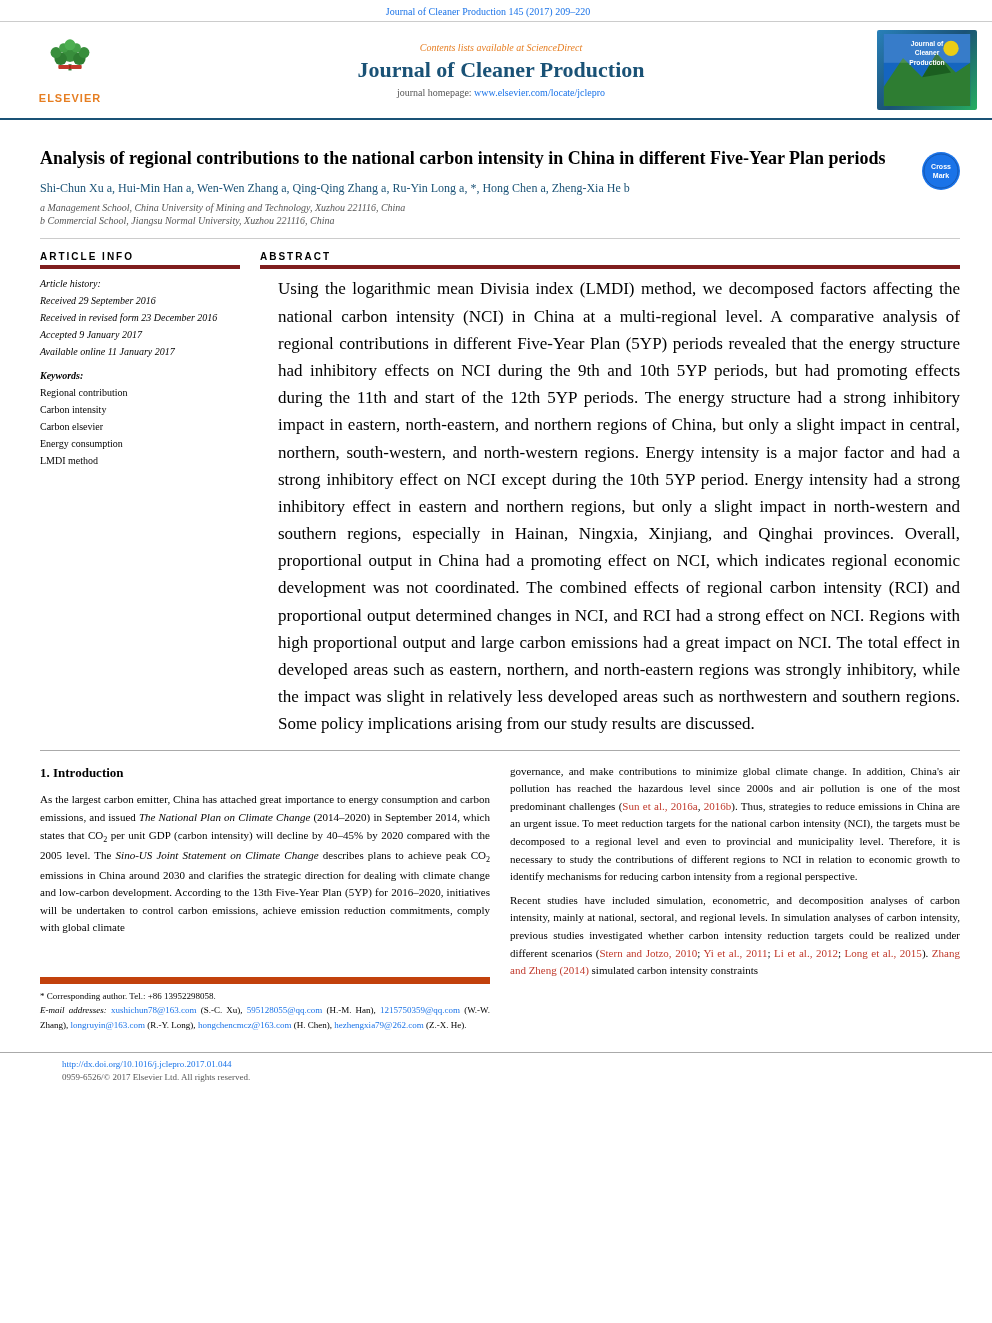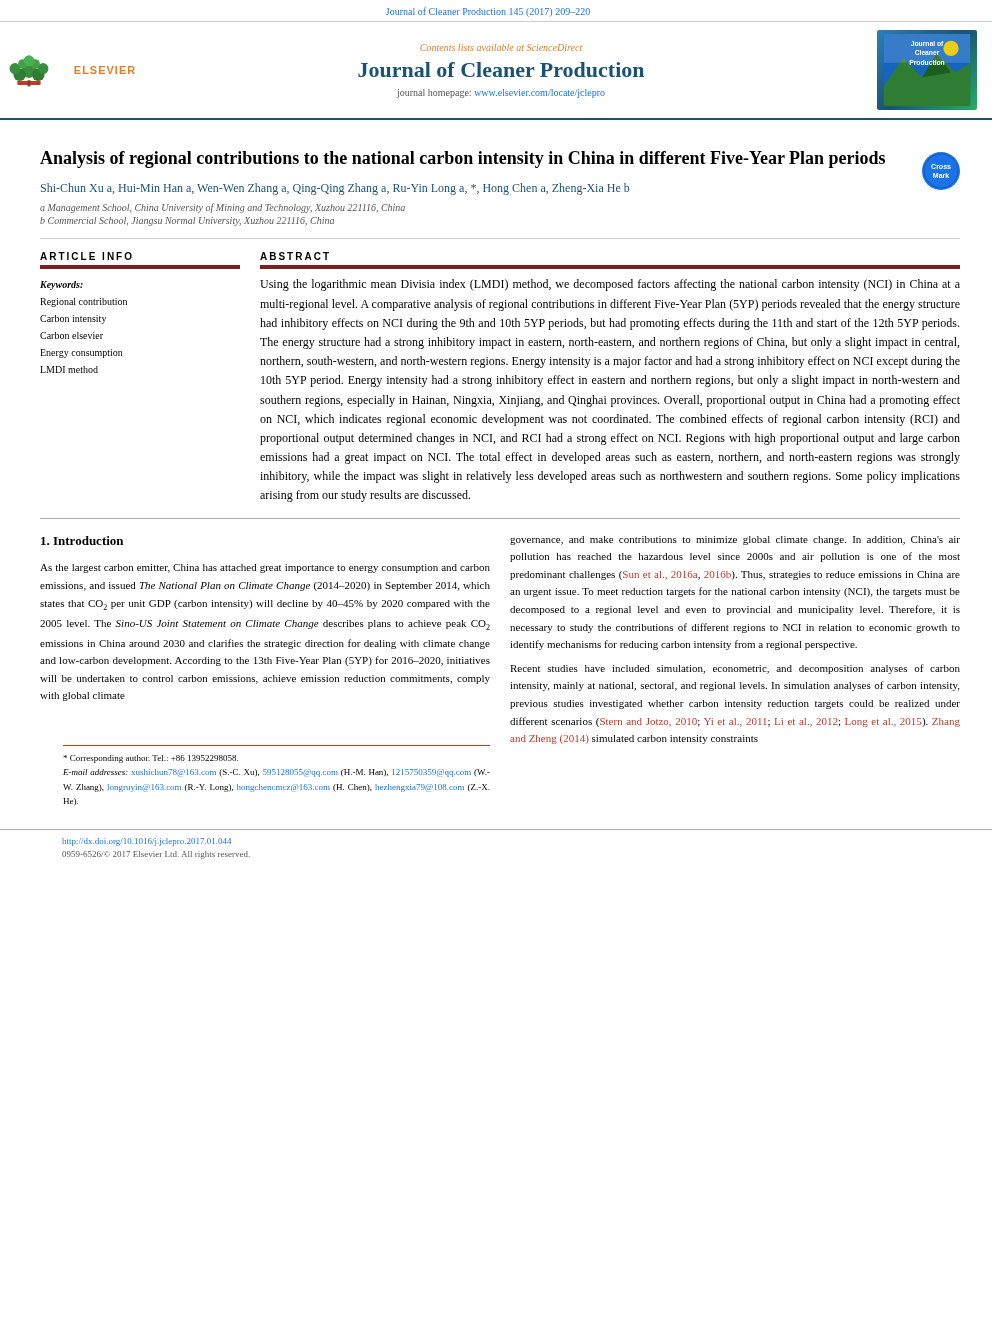--- a/index.html
+++ b/index.html
@@ -176,23 +176,24 @@
       font-weight: bold;
       margin-bottom: 3px;
     }
     .keyword-item {
       font-size: 10px;
       line-height: 1.7;
     }
 
     
     .abstract-text {
-      font-size: 12px;
+      font-size: 17px;
       line-height: 1.6;
       text-align: justify;
+      margin-left: 18px;
     }
     .copyright {
       text-align: right;
       font-size: 10px;
       margin-top: 8px;
       font-style: italic;
     }
 
     
     .divider {
@@ -247,20 +248,21 @@
       font-size: 9px;
     }
     .issn-line {
       font-size: 9px;
       color: #555;
     }
 
     
     .elsevier-svg {
       display: flex;
+      flex-direction: column;
       align-items: center;
       gap: 20px;
     }
     .elsevier-tree {
       width: 50px;
       height: 35px;
     }
     .elsevier-name {
       font-size: 11px;
       font-weight: bold;
@@ -351,20 +353,29 @@
           <text x="18" y="25" text-anchor="middle" fill="white" font-size="7" font-family="Arial" font-weight="bold">Mark</text>
         </svg>
       </div>
     </div>
   </div>
 
   <div class="two-col">
 
     <div class="left-col">
       <div class="section-label">ARTICLE INFO</div>
+      <div class="article-history">
+        <div>Article history:</div>
+        <div>Received 29 September 2016</div>
+        <div>
+          <span>Received in revised form 23 December 2016</span>
+        </div>
+        <div>Accepted 9 January 2017</div>
+        <div>Available online 11 January 2017</div>
+      </div>
       <div class="keywords-section">
         <div class="keywords-title">Keywords:</div>
         <div class="keyword-item">Regional contribution</div>
         <div class="keyword-item">Carbon intensity</div>
         <div class="keyword-item">Carbon elsevier</div>
         <div class="keyword-item">Energy consumption</div>
         <div class="keyword-item">LMDI method</div>
       </div>
     </div>
 
@@ -379,31 +390,31 @@
   <div class="body-two-col">
 
     <div class="body-col">
       <div class="section-heading">
         <span>1. Introduction</span>
       </div>
       <p>
         As the largest carbon emitter, China has attached great importance to energy consumption and carbon emissions, and issued <span class="italic">The National Plan on Climate Change</span> (2014–2020) in September 2014, which states that CO<sub>2</sub> per unit GDP (carbon intensity) will decline by 40–45% by 2020 compared with the 2005 level. The <span class="italic">Sino-US Joint Statement on Climate Change</span> describes plans to achieve peak CO<sub>2</sub> emissions in China around 2030 and clarifies the strategic direction for dealing with climate change and low-carbon development. According to the 13th Five-Year Plan (5YP) for 2016–2020, initiatives will be undertaken to control carbon emissions, achieve emission reduction commitments, comply with global climate
       </p>
 
-      <div style="border-top:1px solid #c2410c; margin-top: 40px; padding-top:5px; font-size:9px;margin-left:23px;">
+      <div style="border-top:7px solid #c2410c; margin-top: 40px; padding-top:5px; font-size:9px;">
         <div>* Corresponding author. Tel.: +86 13952298058.</div>
         <div>
           <span style="font-style:italic;">E-mail addresses:</span>
           <span>
             <a href="#" class="link-blue">xushichun78@163.com</a> (S.-C. Xu), 
             <a href="#" class="link-blue">595128055@qq.com</a> (H.-M. Han), 
             <a href="#" class="link-blue">1215750359@qq.com</a> (W.-W. Zhang), 
             <a href="#" class="link-blue">longruyin@163.com</a> (R.-Y. Long), 
             <a href="#" class="link-blue">hongchencmcz@163.com</a> (H. Chen), 
-            <a href="#" class="link-blue">hezhengxia79@108.com</a> (Z.-X. He).
+            <a href="#" class="link-blue">hezhengxia79@262.com</a> (Z.-X. He).
           </span>
         </div>
       </div>
     </div>
 
     <div class="body-col">
       <p>
         governance, and make contributions to minimize global climate change. In addition, China's air pollution has reached the hazardous level since 2000s and air pollution is one of the most predominant challenges (<a href="#" class="link-red">Sun et al., 2016a</a>, <a href="#" class="link-red">2016b</a>). Thus, strategies to reduce emissions in China are an urgent issue. To meet reduction targets for the national carbon intensity (NCI), the targets must be decomposed to a regional level and even to provincial and municipality level. Therefore, it is necessary to study the contributions of different regions to NCI in relation to economic growth to identify mechanisms for reducing carbon intensity from a regional perspective.
       </p>
       <p>

